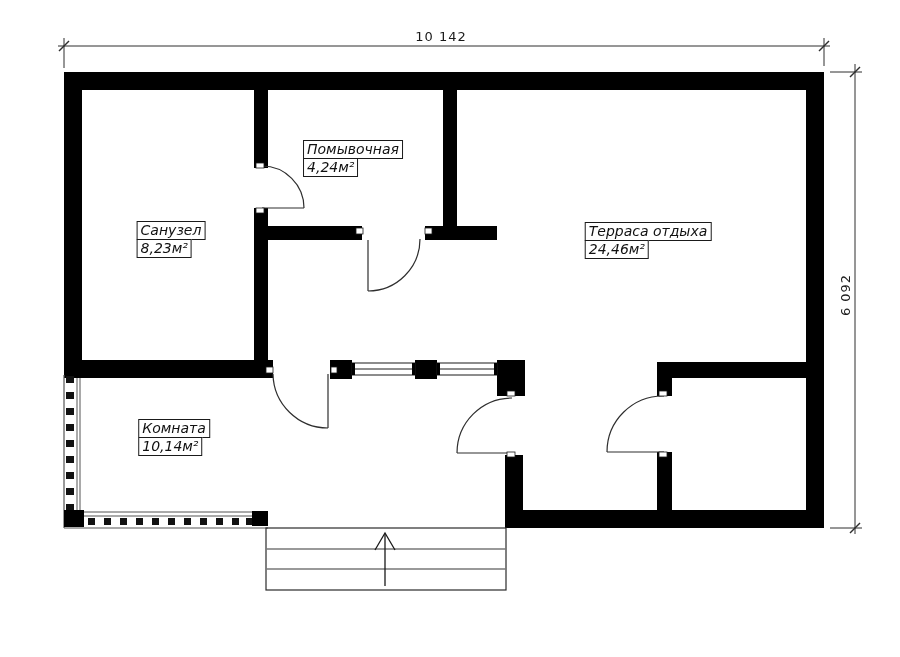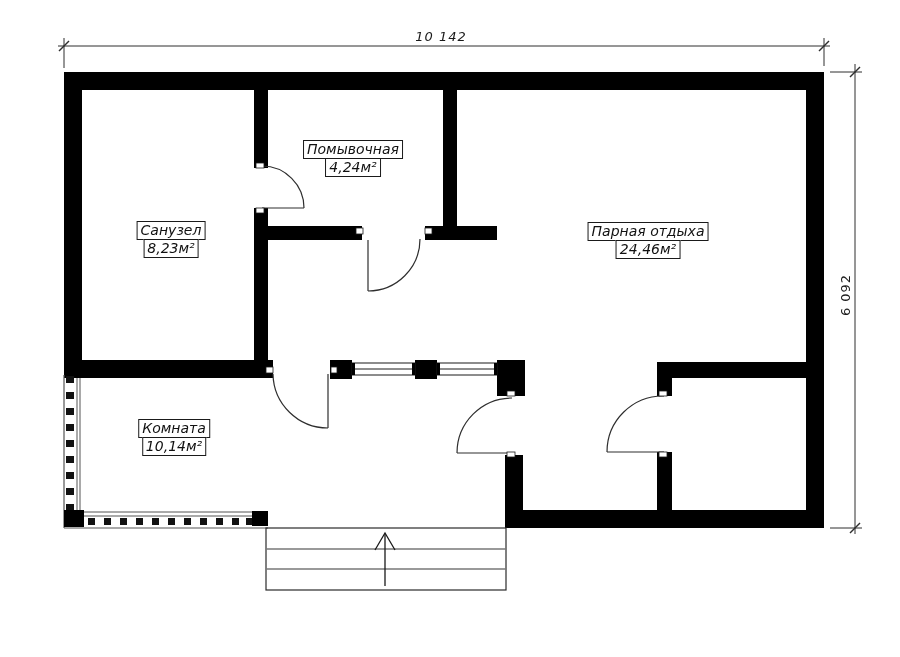--- a/index.html
+++ b/index.html
@@ -3,34 +3,34 @@
 <meta charset="utf-8">
 <style>
   html,body{margin:0;padding:0;background:#ffffff;}
   .canvas{
     position:relative;width:900px;height:657px;background:#ffffff;
     font-family:"DejaVu Sans",sans-serif;overflow:hidden;
   }
   .canvas svg{position:absolute;left:0;top:0;}
   .room-label{
     position:absolute;transform:translateX(-50%);
-    display:flex;flex-direction:column;align-items:center;
+    display:flex;flex-direction:column;align-items:flex-start;
     z-index:3;
   }
   .lbl{
     border:1px solid #1a1a1a;background:#ffffff;
     font:italic 14px/17px "DejaVu Sans",sans-serif;
     color:#111;padding:0 3px;white-space:nowrap;
   }
   .lbl.area{margin-top:-1px;}
   .dim-label{
     position:absolute;color:#1a1a1a;z-index:3;
     font:13px/15px "DejaVu Sans",sans-serif;letter-spacing:1px;white-space:nowrap;
   }
-  .dim-label.horiz{transform:translateX(-50%);font-style:italic;}
+  .dim-label.horiz{transform:translateX(-50%);}
   .dim-label.vert{transform:translate(-50%,-50%) rotate(-90deg);}
 </style>
 </head>
 <body>
 
 <div class="canvas">
 
   <svg width="900" height="657" viewBox="0 0 900 657">
 
     <g fill="#000000">
@@ -180,21 +180,21 @@
     <div class="lbl">Санузел</div>
     <div class="lbl area">8,23м²</div>
   </div>
 
   <div class="room-label" style="left:353px;top:140px">
     <div class="lbl">Помывочная</div>
     <div class="lbl area">4,24м²</div>
   </div>
 
   <div class="room-label" style="left:648px;top:222px">
-    <div class="lbl">Парная отдыха</div>
+    <div class="lbl">Терраса отдыха</div>
     <div class="lbl area">24,46м²</div>
   </div>
 
   <div class="room-label" style="left:174px;top:419px">
     <div class="lbl">Комната</div>
     <div class="lbl area">10,14м²</div>
   </div>
 
 
   <div class="dim-label horiz" style="left:441px;top:29px">10 142</div>

